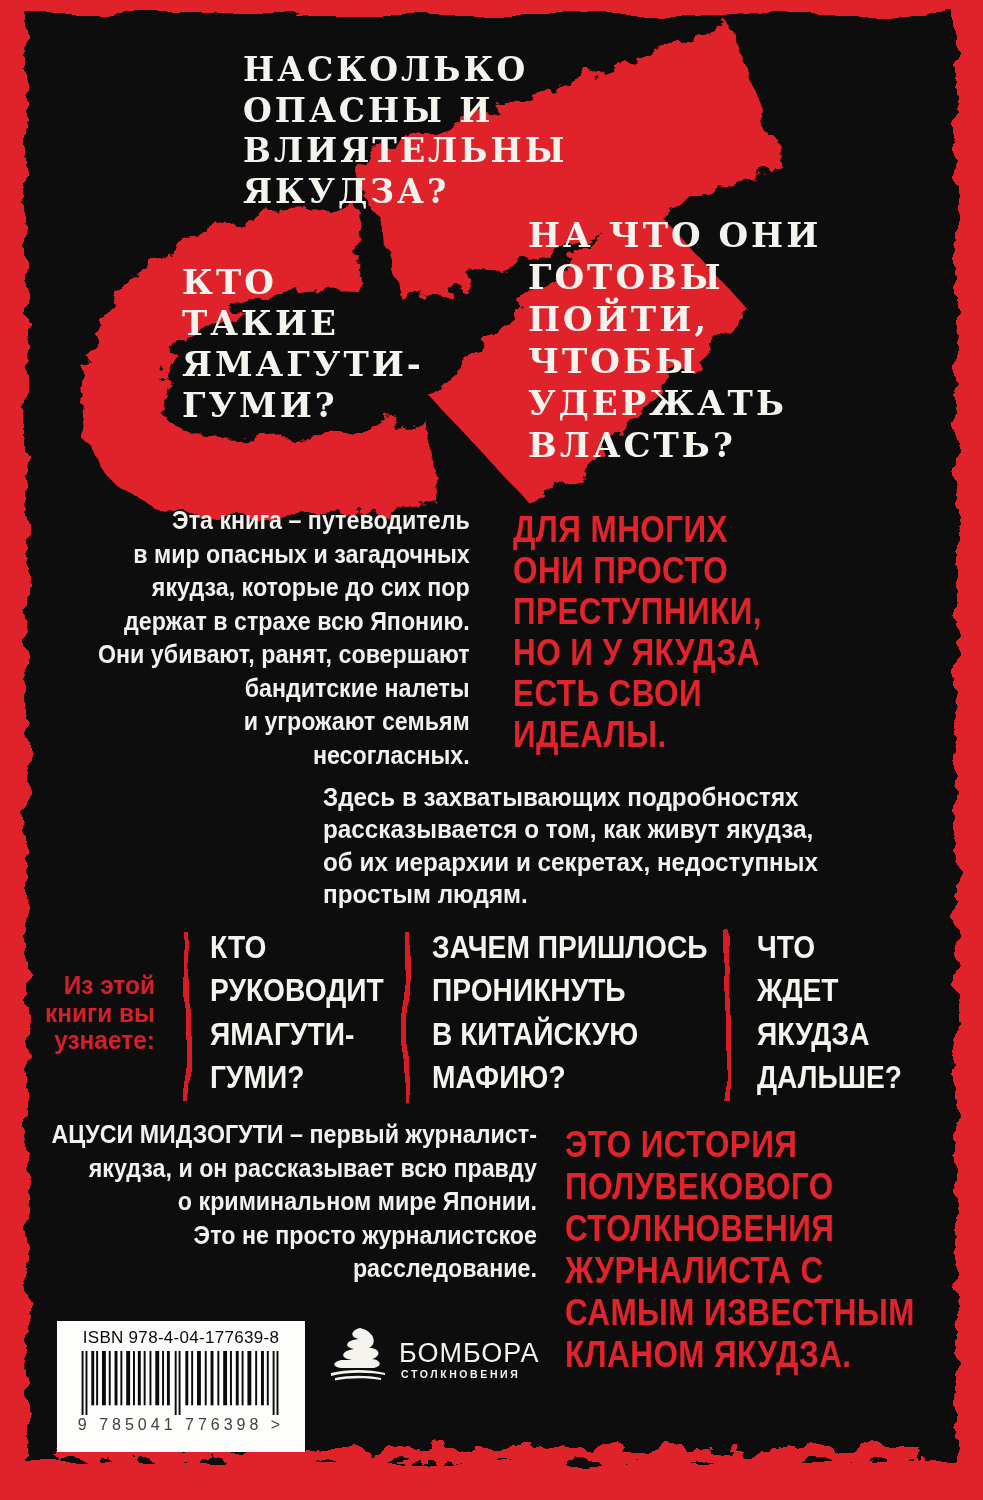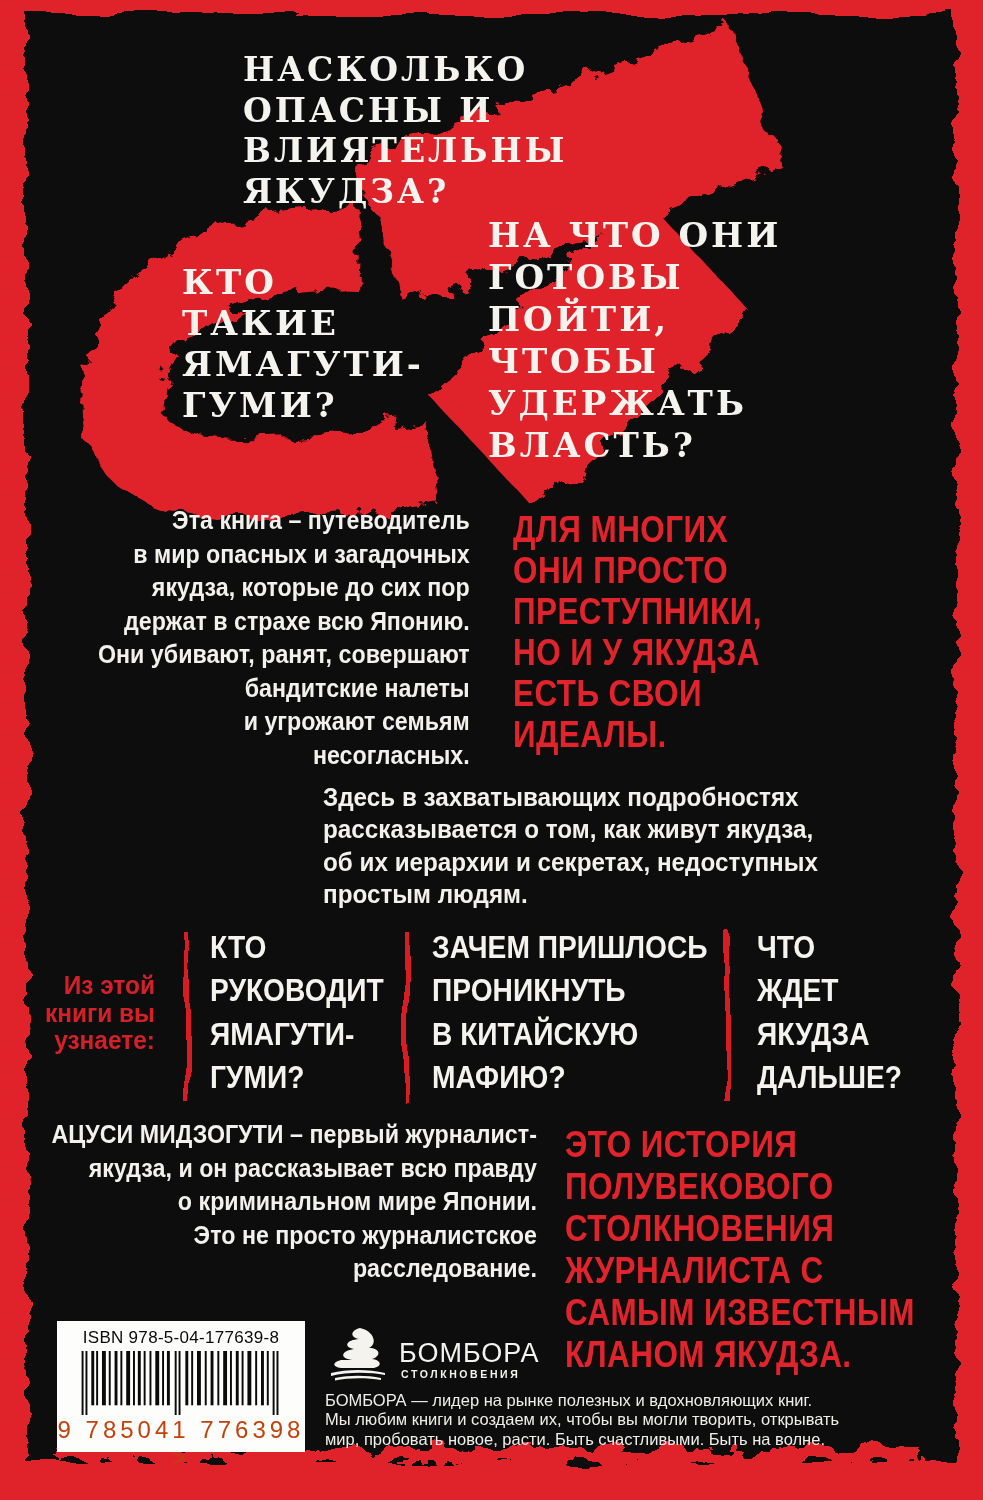--- a/index.html
+++ b/index.html
@@ -14,21 +14,21 @@
 
   .txt { position:absolute; white-space:pre-line; color:#f2f1ed; }
 
   
   .brush {
     font-family:"DejaVu Serif", serif;
     font-weight:bold; color:#f4f3ee; letter-spacing:3px;
   }
   .q1 { left:243px; top:50px;  font-size:33px; line-height:40.5px; }
   .q2 { left:182px; top:262px; font-size:34px; line-height:41px; }
-  .q3 { left:488px; top:214px; font-size:34px; line-height:42px; }
+  .q3 { left:528px; top:214px; font-size:34px; line-height:42px; }
 
   .intro {
     right:446px; top:504px; text-align:right; font-weight:bold;
     font-size:25px; line-height:33.5px;
     transform:scaleX(.93); transform-origin:right top;
   }
   .intro { right:513px; }
 
   .hl { color:#e1242c; font-weight:bold; letter-spacing:.5px;
         transform:scaleX(.85); transform-origin:left top; }
@@ -58,21 +58,21 @@
     transform:scaleX(.93); transform-origin:right top;
   }
 
   
   .barcode-box {
     position:absolute; left:57px; top:1321px; width:248px; height:131px;
     background:#fdfdfb; color:#0a0a0a; text-align:center; padding-top:7px;
   }
   .isbn { font-size:17px; letter-spacing:.3px; color:#0a0a0a; }
   .bars { display:block; margin:3px auto 0; }
-  .digits { font-size:24px; letter-spacing:4px; margin-top:1px; color:#c2410c;
+  .digits { font-size:16px; letter-spacing:4px; margin-top:1px; color:#404040;
             font-family:"Liberation Sans", sans-serif; }
 
   
   .logo-icon { position:absolute; left:327px; top:1327px; }
   .pub-name { position:absolute; left:399px; top:1338px; font-size:27px;
               font-weight:normal; color:#f4f3ee; letter-spacing:1px; }
   .pub-sub  { position:absolute; left:401px; top:1368px; font-size:10.5px;
               font-weight:bold; color:#f4f3ee; letter-spacing:2.6px; }
   .pub-blurb{ left:325px; top:1391px; font-size:16.5px; line-height:19.3px;
               color:#efeeea; font-weight:normal; }
@@ -171,21 +171,21 @@
 Это не просто журналистское
 расследование.</div>
   <div class="txt hl hl2">ЭТО ИСТОРИЯ
 ПОЛУВЕКОВОГО
 СТОЛКНОВЕНИЯ
 ЖУРНАЛИСТА С
 САМЫМ ИЗВЕСТНЫМ
 КЛАНОМ ЯКУДЗА.</div>
 
   <div class="barcode-box">
-    <div class="isbn">ISBN 978-5-04-177639-8</div>
+    <div class="isbn">ISBN 978-4-04-177639-8</div>
     <svg class="bars" width="212" height="64" viewBox="0 0 205 66" aria-hidden="true">
       <g fill="#0a0a0a">
         <rect x="0" y="0" width="2" height="66"></rect>
           <rect x="4" y="0" width="2" height="66"></rect>
         <rect x="10" y="0" width="3" height="56"></rect>
           <rect x="15" y="0" width="2" height="56"></rect>
         <rect x="21" y="0" width="4" height="56"></rect>
           <rect x="28" y="0" width="2" height="56"></rect>
         <rect x="34" y="0" width="3" height="56"></rect>
           <rect x="40" y="0" width="2" height="56"></rect>
@@ -222,17 +222,14 @@
 
   <svg class="logo-icon" width="62" height="54" viewBox="0 0 62 54" aria-hidden="true">
     <g fill="#f4f3ee">
       <path d="M33 1 C22 4 24 11 32 12 C19 13 16 20 27 22 C14 24 12 31 25 33 L14 33 C5 35 5 40 14 41 L47 41 C56 39 54 33 45 32 C55 29 53 21 42 21 C51 17 47 4 33 1 Z"></path>
       <path d="M4 46 C20 42 42 42 58 46 L58 48 C42 45 20 45 4 49 Z"></path>
       <path d="M8 51 C22 48 40 48 54 51 L54 53 C40 50.5 22 50.5 8 53.5 Z"></path>
     </g>
   </svg>
   <div class="pub-name">БОМБОРА</div>
   <div class="pub-sub">СТОЛКНОВЕНИЯ</div>
-  <div class="txt pub-blurb">БОМБОРА — лидер на рынке полезных и вдохновляющих книг.
-Мы любим книги и создаем их, чтобы вы могли творить, открывать
-мир, пробовать новое, расти. Быть счастливыми. Быть на волне.</div>
 
 </div>
 
 </body></html>

